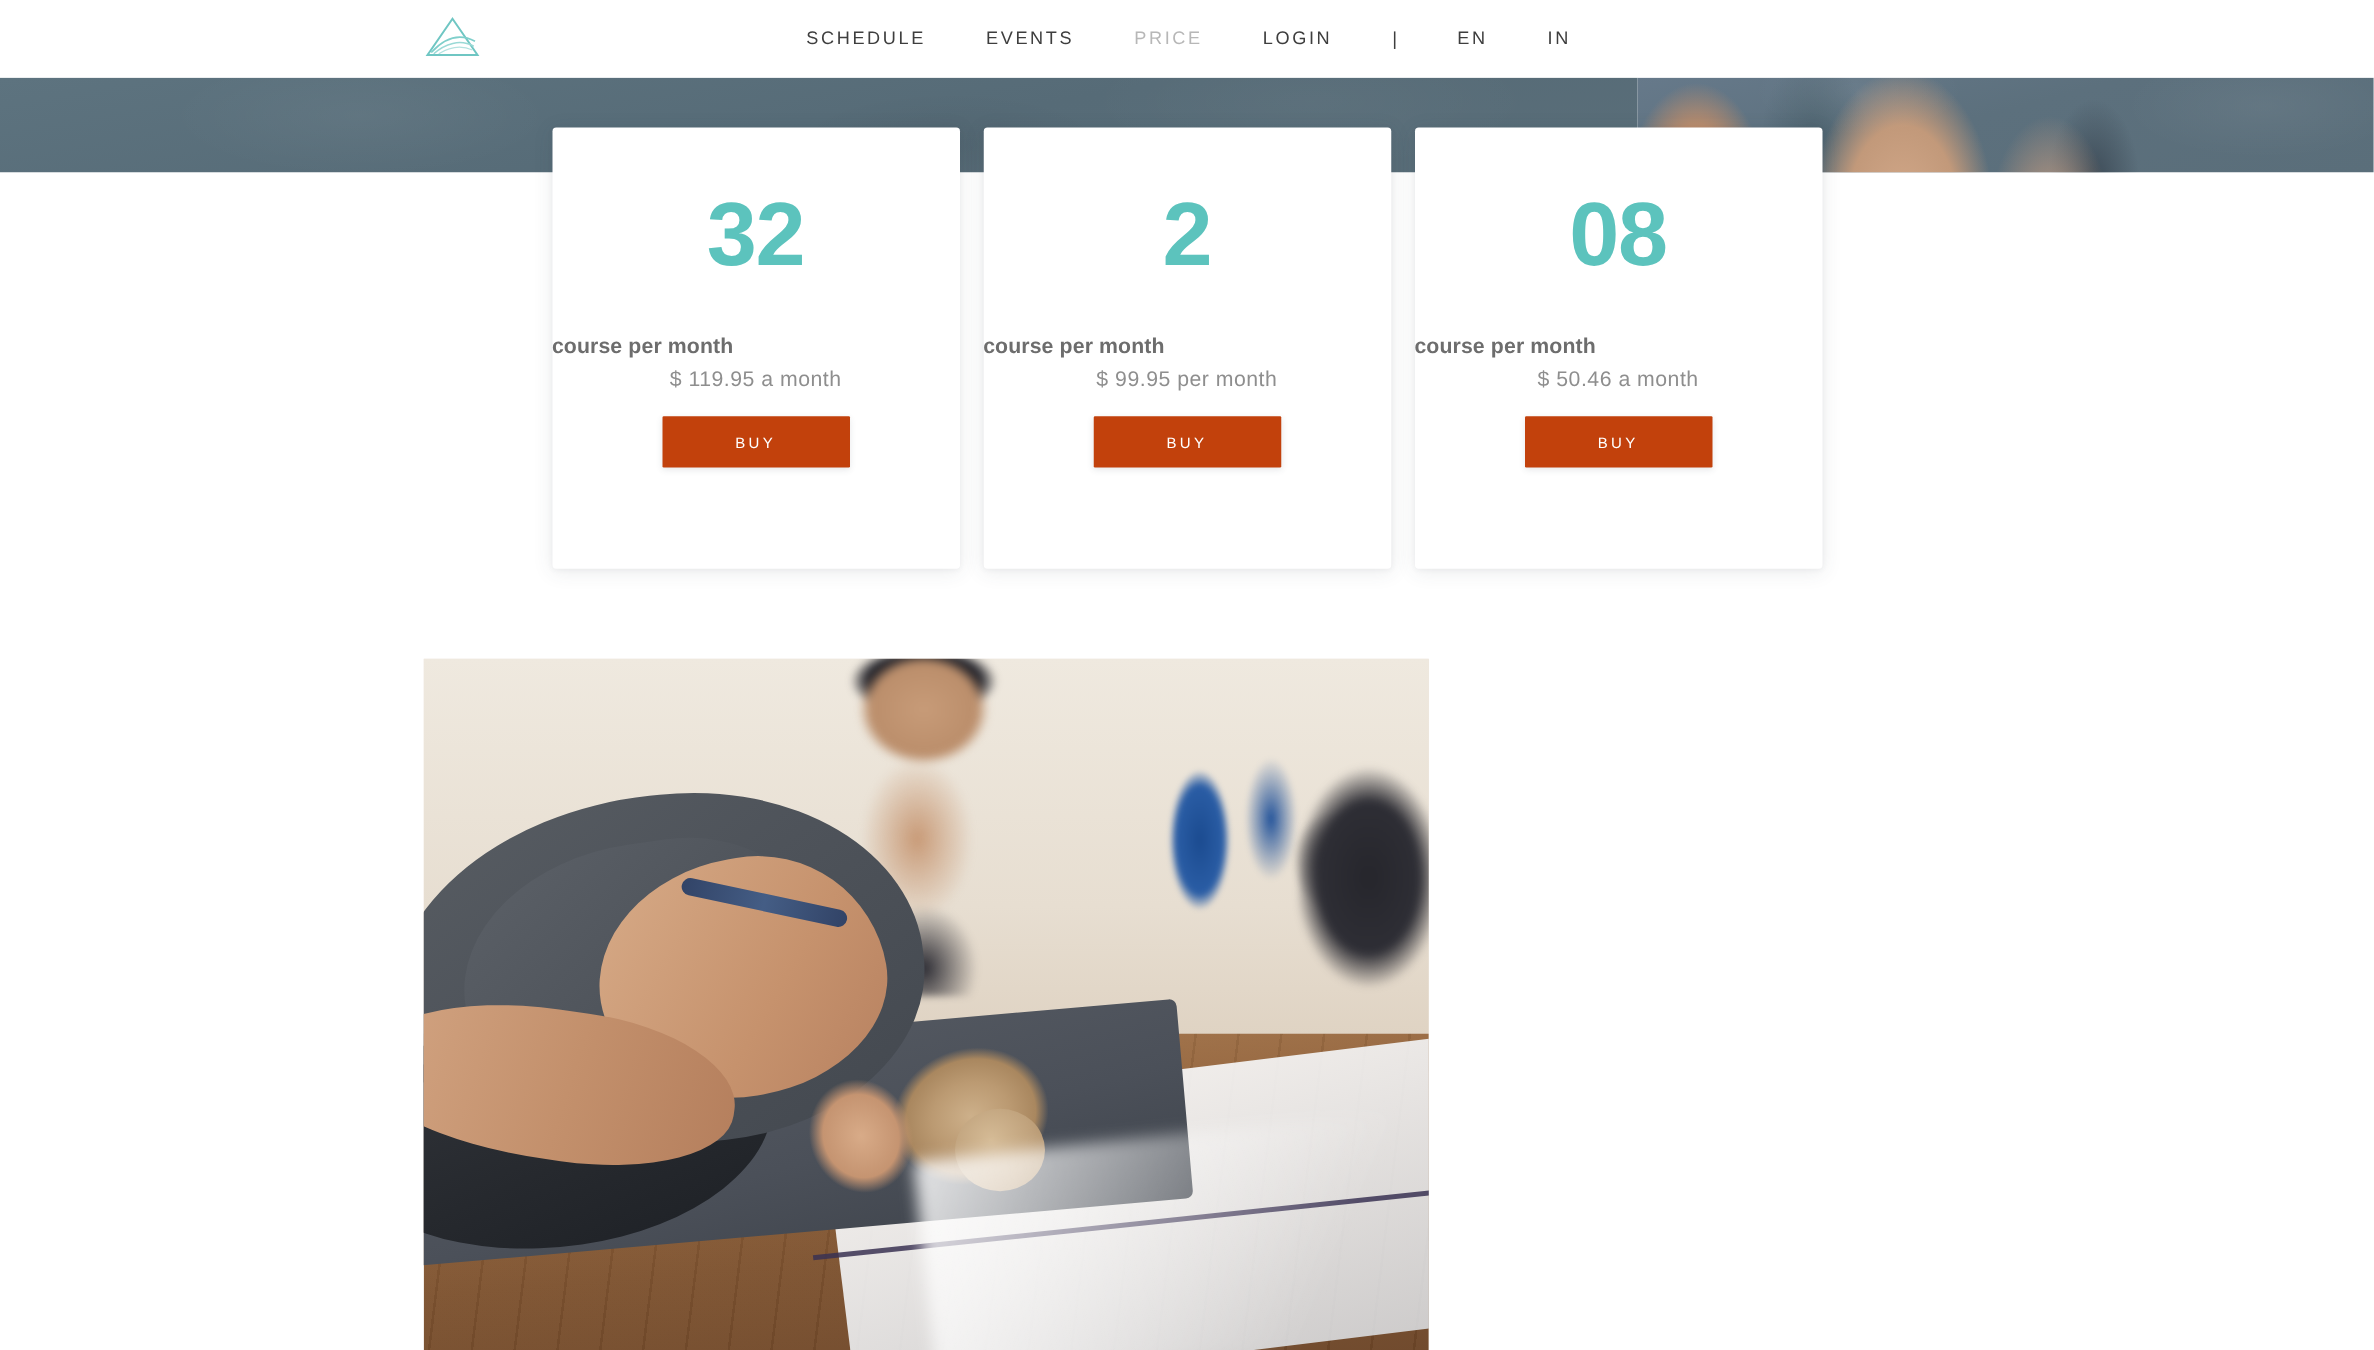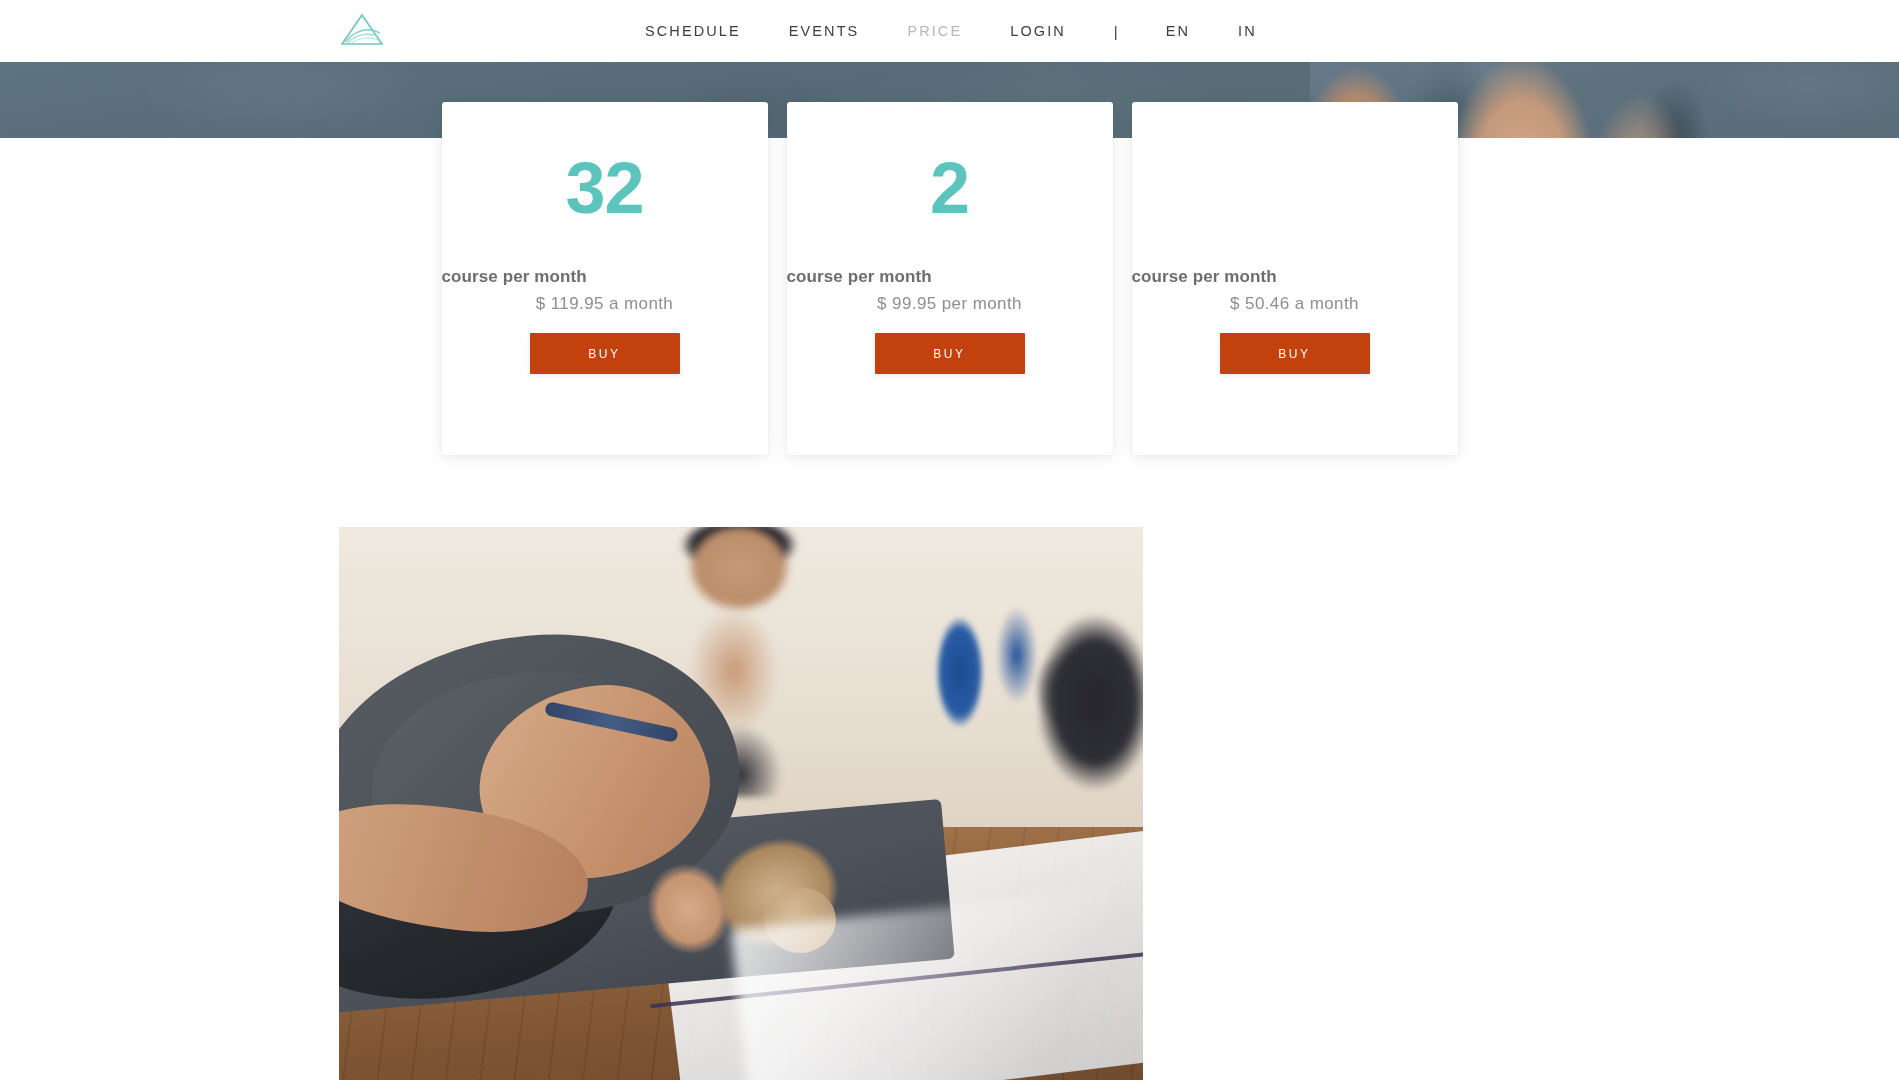--- a/index.html
+++ b/index.html
@@ -275,20 +275,21 @@
   </div>
 
   <div class="card">
     <div class="card-num">2</div>
     <div class="card-sub">course per month</div>
     <div class="card-price">$ 99.95 per month</div>
     <button class="buy-btn">BUY</button>
   </div>
 
   <div class="card">
+    <div class="card-num">08</div>
     <div class="card-sub">course per month</div>
     <div class="card-price">$ 50.46 a month</div>
     <button class="buy-btn">BUY</button>
   </div>
 
 </div>
 
 <div class="lower">
 
   <div class="yoga-photo">

